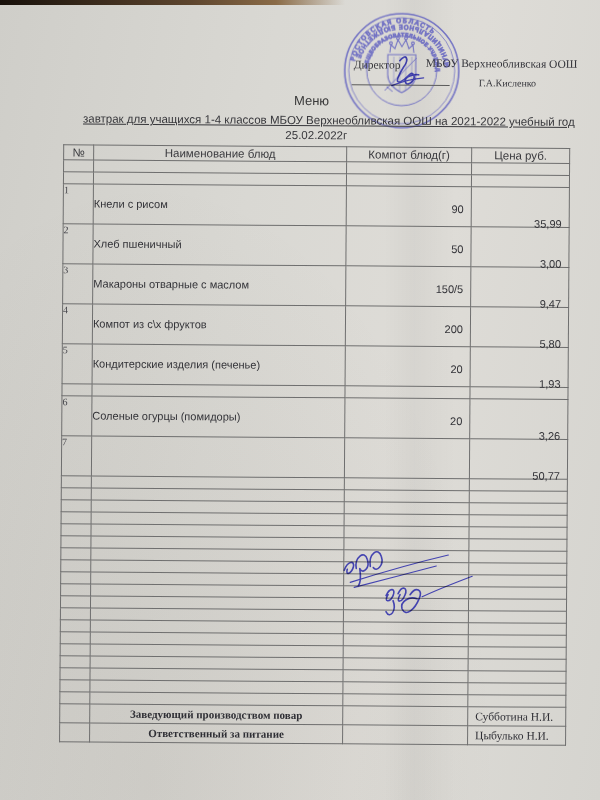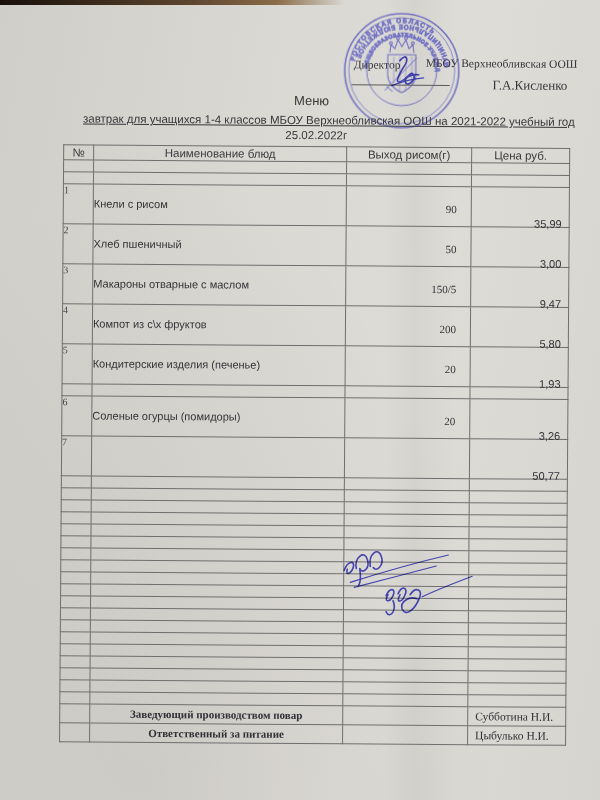--- a/index.html
+++ b/index.html
@@ -19,21 +19,21 @@
       linear-gradient(100deg, #cfcec9 0%, #d9d8d3 38%, #dedcd7 66%, #d5d4cf 100%);
   }
   .top-strip{position:absolute;top:0;left:0;width:345px;height:5px;
     background:linear-gradient(to right,#17100a,#5d452e 55%, #8a6b47 80%, transparent);}
   .content{position:absolute;inset:0;transform:rotate(.4deg);transform-origin:50% 40%;color:var(--text);}
 
   
   .director-label{position:absolute;left:352px;top:58px;font-family:"Liberation Serif",serif;font-size:11.5px;color:#3a3a3e;text-align:center;}
   .director-underline{position:absolute;left:350px;top:84px;width:98px;border-bottom:1px solid #5a5a5a;}
   .school-name{position:absolute;left:424px;top:56px;font-family:"Liberation Serif",serif;font-size:11.5px;color:#35353b;white-space:nowrap;}
-  .director-name{position:absolute;left:491px;top:76px;font-family:"Liberation Serif",serif;font-size:13px;color:#35353b;}
+  .director-name{position:absolute;left:477px;top:76px;font-family:"Liberation Serif",serif;font-size:10px;color:#35353b;}
 
   .stamp{position:absolute;left:336px;top:6px;width:128px;height:128px;mix-blend-mode:multiply;opacity:.82;filter:blur(.3px);}
   .stamp *{fill:none;stroke:var(--stamp);}
   .stamp text{fill:var(--stamp);stroke:none;font-family:"DejaVu Sans",sans-serif;}
   .sig{position:absolute;mix-blend-mode:multiply;}
   .sig path{fill:none;stroke:var(--ink);stroke-width:1.6;stroke-linecap:round;stroke-linejoin:round;}
   .sig .thin{stroke-width:1.1;}
 
   .menu-title{position:absolute;left:0;right:0;top:93px;padding-left:20px;text-align:center;font-size:13px;color:#3a3a3a;}
   .subtitle{position:absolute;left:0;right:0;top:114px;padding-left:55px;text-align:center;font-size:11.5px;white-space:nowrap;text-decoration:underline;color:#38383c;}
@@ -42,21 +42,21 @@
   
   table.menu{position:absolute;left:62px;top:146px;width:506px;border-collapse:collapse;table-layout:fixed;}
   table.menu th,table.menu td{border:1px solid var(--line);padding:0;overflow:visible;}
   table.menu th{height:15px;font-weight:normal;font-size:11.5px;color:#3a3a3e;text-align:center;}
   tr.row-empty td{height:12px;}
   tr.row-data td{height:13px;}
   tr.row-tall td{height:18px;}
   td.c-no{font-family:"Liberation Serif",serif;font-size:10px;color:#44444a;vertical-align:top;padding-left:9px;line-height:12px;}
   td.c-name{font-size:11px;padding-left:7px;white-space:nowrap;line-height:13px;color:#333338;}
   td.c-out .val,td.c-price .val{display:block;text-align:right;font-size:11px;color:#333338;transform:translateY(3px);line-height:11px;}
-  td.c-out .val{padding-right:14px;font-family:Liberation Serif, serif;}
+  td.c-out .val{padding-right:7px;}
   td.c-price .val{padding-right:7px;margin-top:28px;}
   tr.row-footer td{height:19px;}
   tr.row-footer td.f-label{font-family:"Liberation Serif",serif;font-weight:700;font-size:11px;text-align:center;color:#2f2f35;}
   tr.row-footer td.f-name{font-family:"Liberation Serif",serif;font-size:11.5px;padding-left:7px;color:#2f2f35;white-space:nowrap;margin-left:26px;}
 </style>
 </head>
 <body>
 
 <div class="photo">
   <div class="content">
@@ -109,21 +109,21 @@
       <colgroup>
         <col style="width:30px">
           <col style="width:253px">
           <col style="width:125px">
           <col style="width:98px">
       </colgroup>
       <thead>
           <tr>
             <th>№</th>
             <th>Наименование блюд</th>
-            <th>Выход рисом(г)</th>
+            <th>Компот блюд(г)</th>
             <th>Цена руб.</th>
           </tr>
         </thead>
       <tbody>
           <tr class="row-empty">
             <td class="c-no"></td>
             <td class="c-name"></td>
             <td class="c-out"></td>
             <td class="c-price"></td>
           </tr>

